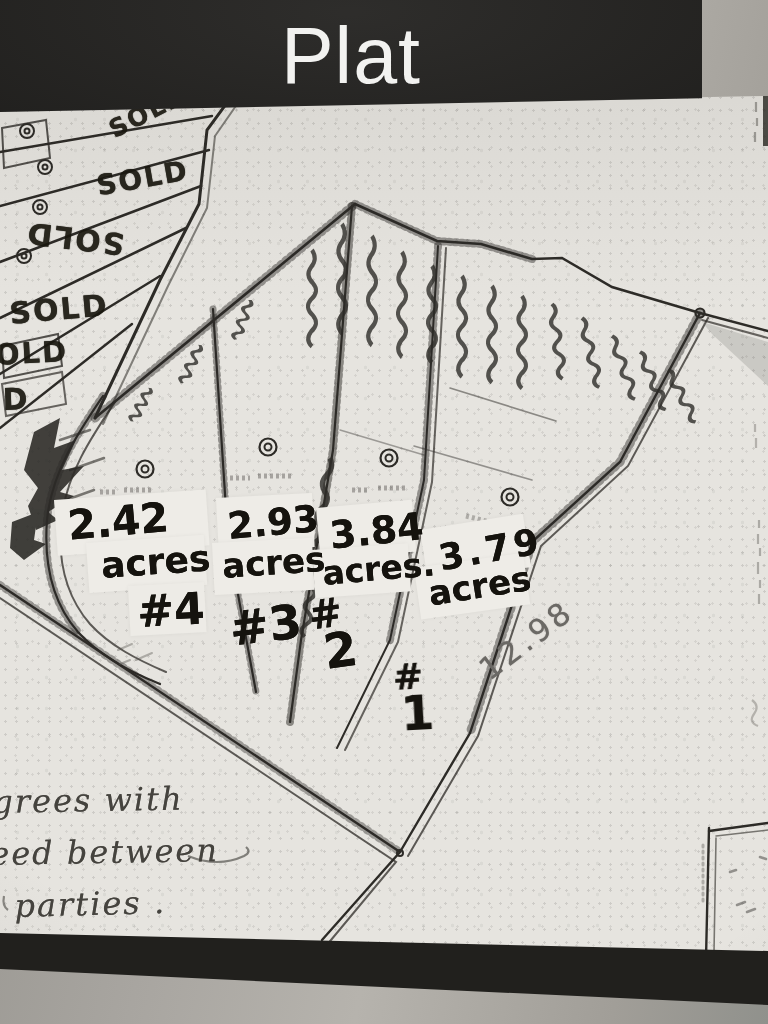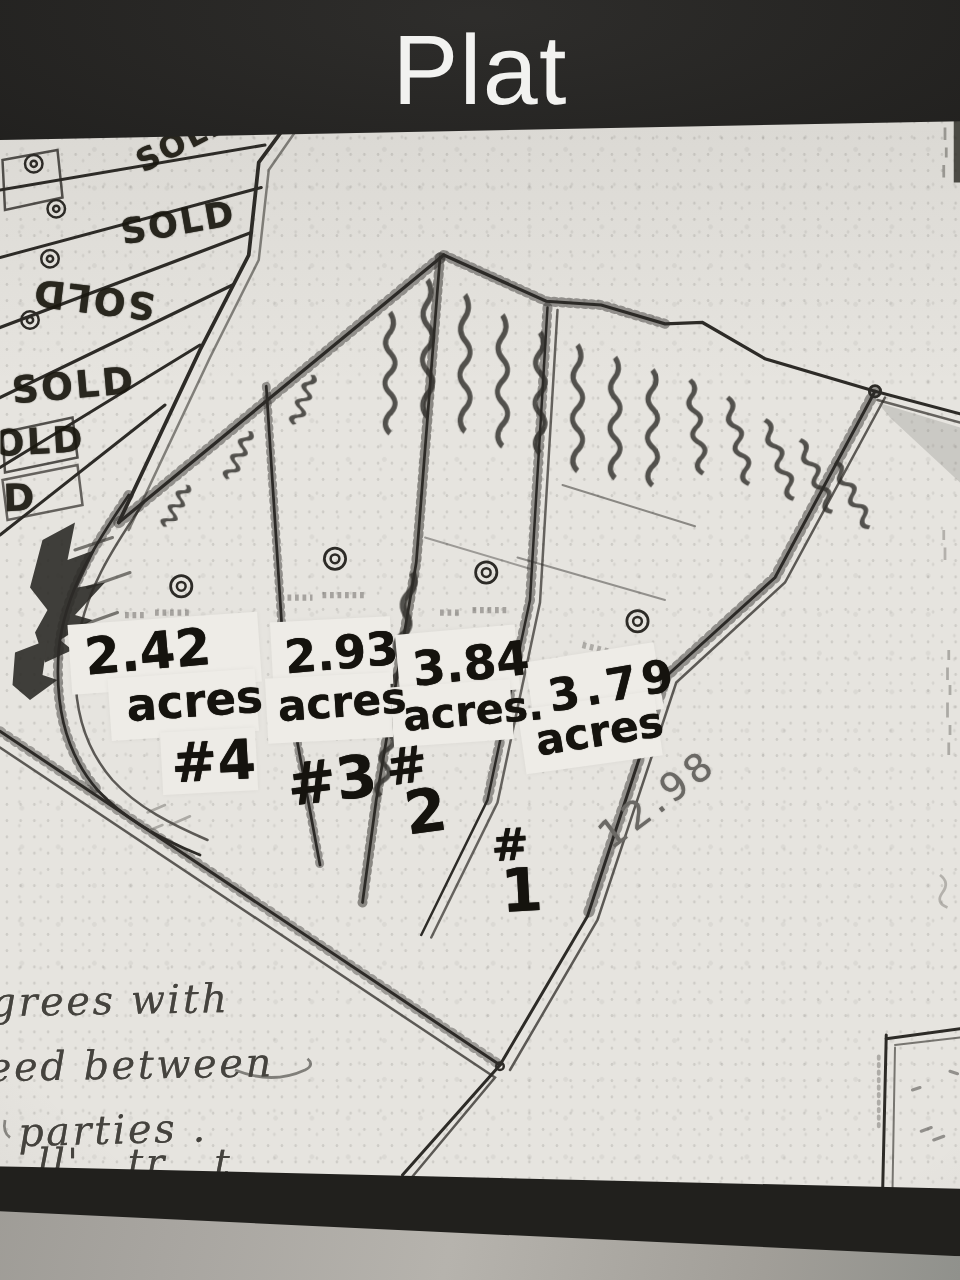--- a/index.html
+++ b/index.html
@@ -23,21 +23,21 @@
     background-size:11px 13px,17px 19px,29px 31px,100% 100%,100% 100%;
     background-position:0 0,7px 5px,3px 11px,0 0,0 0;}
 
   .drawing{position:absolute;left:0;top:0;width:768px;height:1024px;}
 
   
   .strip{position:absolute;inset:0;background:#21201d;
     clip-path:polygon(0 933px,768px 951px,768px 1005px,0 969px);filter:blur(.4px);}
 
   
-  .header{position:absolute;left:0;top:0;width:768px;height:120px;background:#232220;
+  .header{position:absolute;left:0;top:0;width:702px;height:120px;background:#232220;
     clip-path:polygon(0 0,768px 0,768px 97px,0 112px);
     background-image:radial-gradient(80% 160% at 50% 10%,rgba(255,255,255,.05),rgba(0,0,0,.12));}
   .title{position:absolute;left:0;right:0;top:16px;text-align:center;
     font-size:79px;line-height:1;font-weight:400;color:#f2f2f0;letter-spacing:1px;}
 
   
   .stamp{position:absolute;font-weight:700;color:#19170f;letter-spacing:2px;
     font-family:"DejaVu Sans",sans-serif;opacity:.92;text-shadow:0 0 1px #19170f;transform-origin:left top;}
 
   
@@ -247,21 +247,20 @@
     <div class="hw" style="left:392px;top:660px;transform:rotate(-3deg);">
       <span style="display:block;font-size:36px;">#</span>
       <span class="num2" style="font-size:48px;margin:-6px 0 0 6px;">1</span>
     </div>
 
     <div class="pencil" style="left:472px;top:658px;font-size:31px;transform:rotate(-37deg);">12.98</div>
 
     <div class="note" style="left:-8px;top:786px;font-size:32px;transform:rotate(-1deg);">grees with</div>
     <div class="note" style="left:-10px;top:838px;font-size:32px;transform:rotate(-1deg);">eed between</div>
     <div class="note" style="left:14px;top:890px;font-size:32px;transform:rotate(-1.5deg);">parties .</div>
-    <div class="note" style="left:30px;top:916px;font-size:31px;word-spacing:26px;">ll'  tr  t</div>
 
   </div>
 
   <div class="strip"></div>
 
   <div class="header">
     <div class="title">Plat</div>
   </div>
 
 </div>

